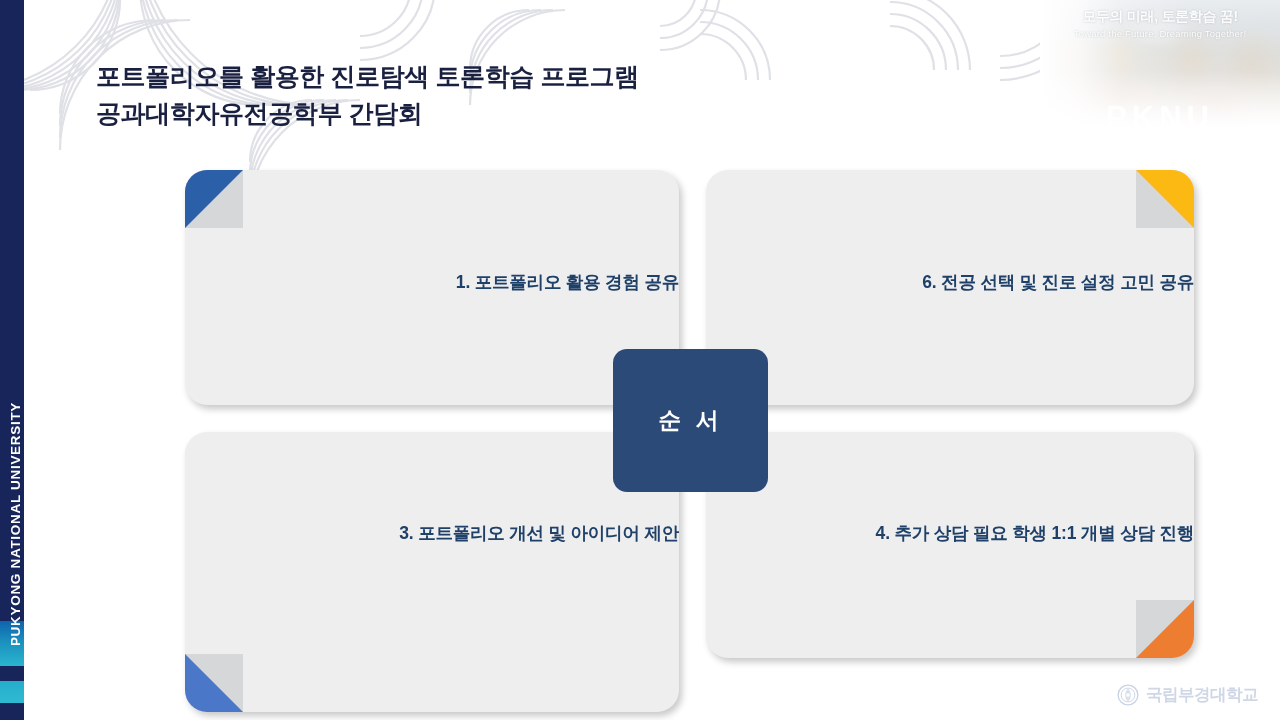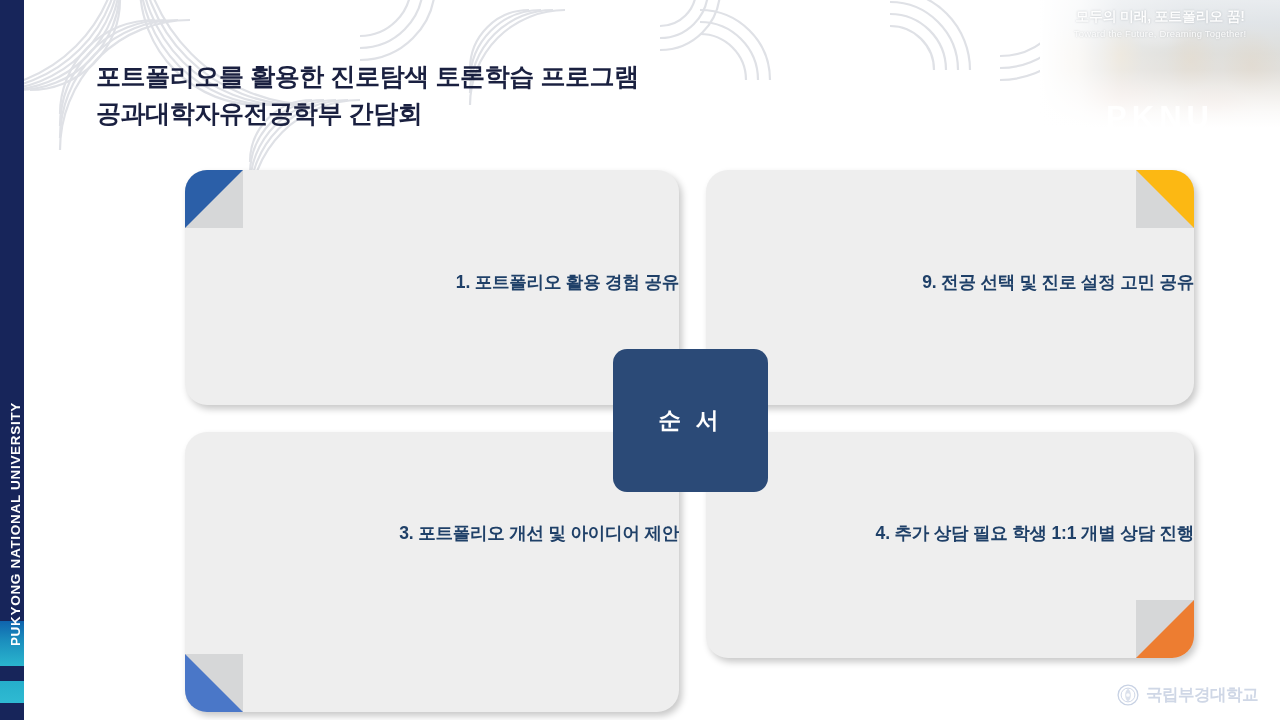--- a/index.html
+++ b/index.html
@@ -301,21 +301,21 @@
       <path d="M890 26 A 44 44 0 0 1 934 70"></path>
       <path d="M1000 80 A 95 95 0 0 0 1095 -15"></path>
       <path d="M1000 68 A 83 83 0 0 0 1083 -15"></path>
       <path d="M1000 56 A 71 71 0 0 0 1071 -15"></path>
     </g>
   </svg>
 
   <div class="banner">
     <div class="banner-photo"></div>
     <div class="banner-fade"></div>
-    <div class="banner-kr">모두의 미래, 포트폴리오 꿈!</div>
+    <div class="banner-kr">모두의 미래, 토론학습 꿈!</div>
     <div class="banner-en">Toward the Future, Dreaming Together!</div>
     <div class="banner-pknu">PKNU</div>
   </div>
 
   <div class="sidebar">
     <div class="sidebar-band-a"></div>
     <div class="sidebar-band-b"></div>
   </div>
   <div class="sidebar-label">PUKYONG NATIONAL UNIVERSITY</div>
 
@@ -326,21 +326,21 @@
 
   <div class="card" id="card-1">
     <div class="corner tl"></div>
     <div class="corner-tri tri-tl" style="--tc:#2b5fa8; left:0; top:0;"></div>
     <div class="card-text">1. 포트폴리오 활용 경험 공유</div>
   </div>
 
   <div class="card" id="card-2">
     <div class="corner tr"></div>
     <div class="corner-tri tri-tr" style="--tc:#fcb813; right:0; top:0;"></div>
-    <div class="card-text">9. 전공 선택 및 진로 설정 고민 공유</div>
+    <div class="card-text">6. 전공 선택 및 진로 설정 고민 공유</div>
   </div>
 
   <div class="card" id="card-3">
     <div class="corner bl"></div>
     <div class="corner-tri tri-bl" style="--tc:#4a77c8; left:0; bottom:0;"></div>
     <div class="card-text">3. 포트폴리오 개선 및 아이디어 제안</div>
   </div>
 
   <div class="card" id="card-4">
     <div class="corner br"></div>

